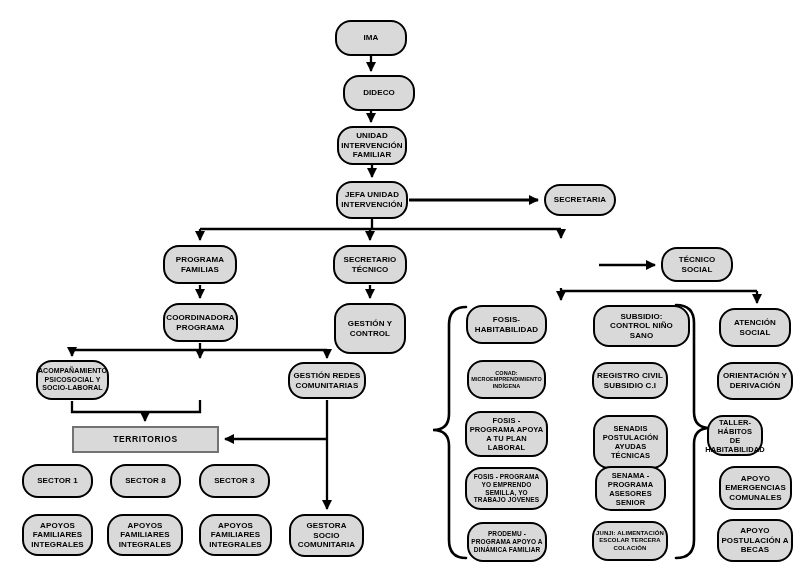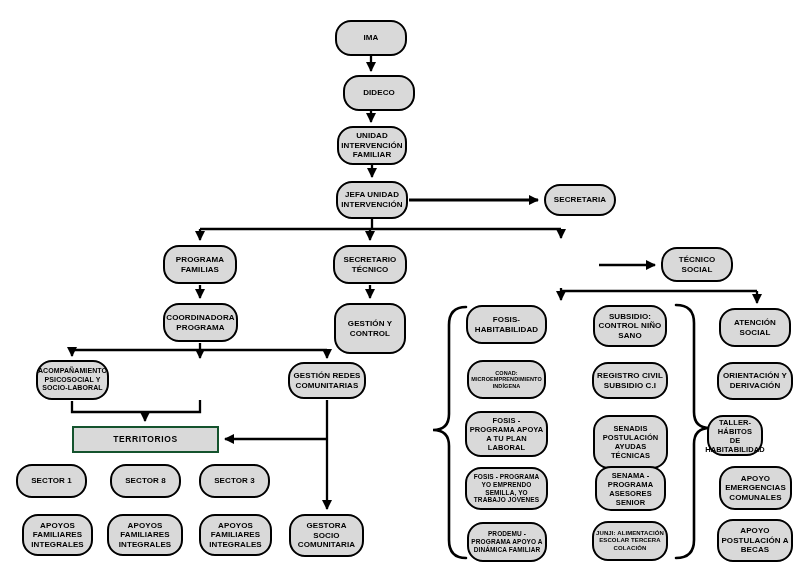--- a/index.html
+++ b/index.html
@@ -11,21 +11,21 @@
   .node{
     position:absolute;z-index:2;box-sizing:border-box;
     background:var(--node-fill,#d9d9d9);
     border:2px solid var(--node-border,#000);
     border-radius:16px;
     display:flex;align-items:center;justify-content:center;
     text-align:center;font-weight:bold;color:#000;
     font-size:8px;line-height:1.2;white-space:pre-line;
     letter-spacing:0.1px;
   }
-  .rect{border-radius:0;border:2px solid #14532d;font-size:8.5px;letter-spacing:0.6px;}
+  .rect{border-radius:0;border:2px solid #737373;font-size:8.5px;letter-spacing:0.6px;}
   .sm{font-size:7.5px;}
   .s7{font-size:7px;}
   .xs{font-size:6.5px;}
   .fs6{font-size:6px;}
   .xxs{font-size:5.5px;}
 </style>
 </head>
 <body>
 
 <div class="stage" style="--bg: #ffffff; --node-fill: #d9d9d9; --node-border: #000000;">
@@ -88,21 +88,21 @@
 CONTROL</div>
 
   <div class="node s7" style="left:36px;top:360px;width:73px;height:40px">ACOMPAÑAMIENTO
 PSICOSOCIAL Y
 SOCIO-LABORAL</div>
   <div class="node" style="left:288px;top:362px;width:78px;height:37px">GESTIÓN REDES
 COMUNITARIAS</div>
 
   <div class="node rect" style="left:72px;top:426px;width:147px;height:27px">TERRITORIOS</div>
 
-  <div class="node" style="left:16px;top:464px;width:71px;height:34px">SECTOR 1</div>
+  <div class="node" style="left:22px;top:464px;width:71px;height:34px">SECTOR 1</div>
   <div class="node" style="left:110px;top:464px;width:71px;height:34px">SECTOR 8</div>
   <div class="node" style="left:199px;top:464px;width:71px;height:34px">SECTOR 3</div>
 
   <div class="node" style="left:22px;top:514px;width:71px;height:42px">APOYOS
 FAMILIARES
 INTEGRALES</div>
   <div class="node" style="left:107px;top:514px;width:76px;height:42px">APOYOS
 FAMILIARES
 INTEGRALES</div>
   <div class="node" style="left:199px;top:514px;width:73px;height:42px">APOYOS
@@ -122,21 +122,21 @@
 A TU PLAN
 LABORAL</div>
   <div class="node xs" style="left:465px;top:467px;width:83px;height:43px">FOSIS - PROGRAMA
 YO EMPRENDO
 SEMILLA, YO
 TRABAJO JOVENES</div>
   <div class="node xs" style="left:467px;top:522px;width:80px;height:40px">PRODEMU -
 PROGRAMA APOYO A
 DINÁMICA FAMILIAR</div>
 
-  <div class="node" style="left:593px;top:305px;width:74px;height:42px">SUBSIDIO:
+  <div class="node" style="left:593px;top:305px;width:97px;height:42px">SUBSIDIO:
 CONTROL NIÑO
 SANO</div>
   <div class="node" style="left:592px;top:362px;width:76px;height:37px">REGISTRO CIVIL
 SUBSIDIO C.I</div>
   <div class="node sm" style="left:593px;top:415px;width:75px;height:54px">SENADIS
 POSTULACIÓN
 AYUDAS TÉCNICAS</div>
   <div class="node sm" style="left:595px;top:466px;width:71px;height:45px">SENAMA -
 PROGRAMA
 ASESORES

